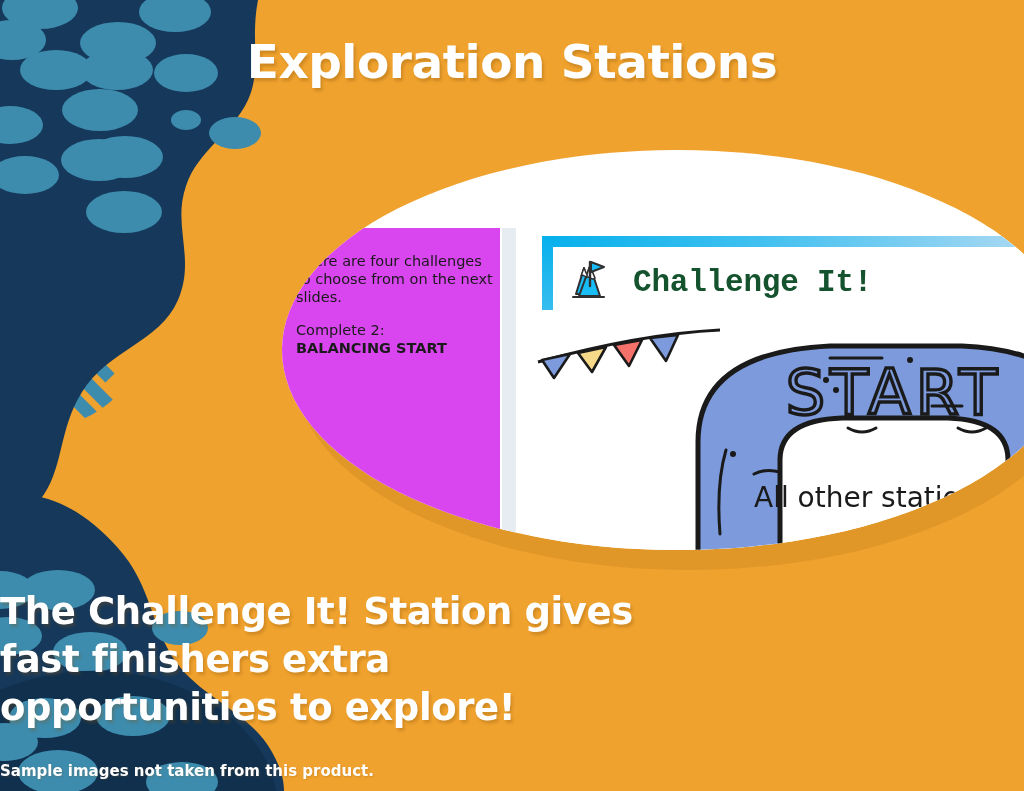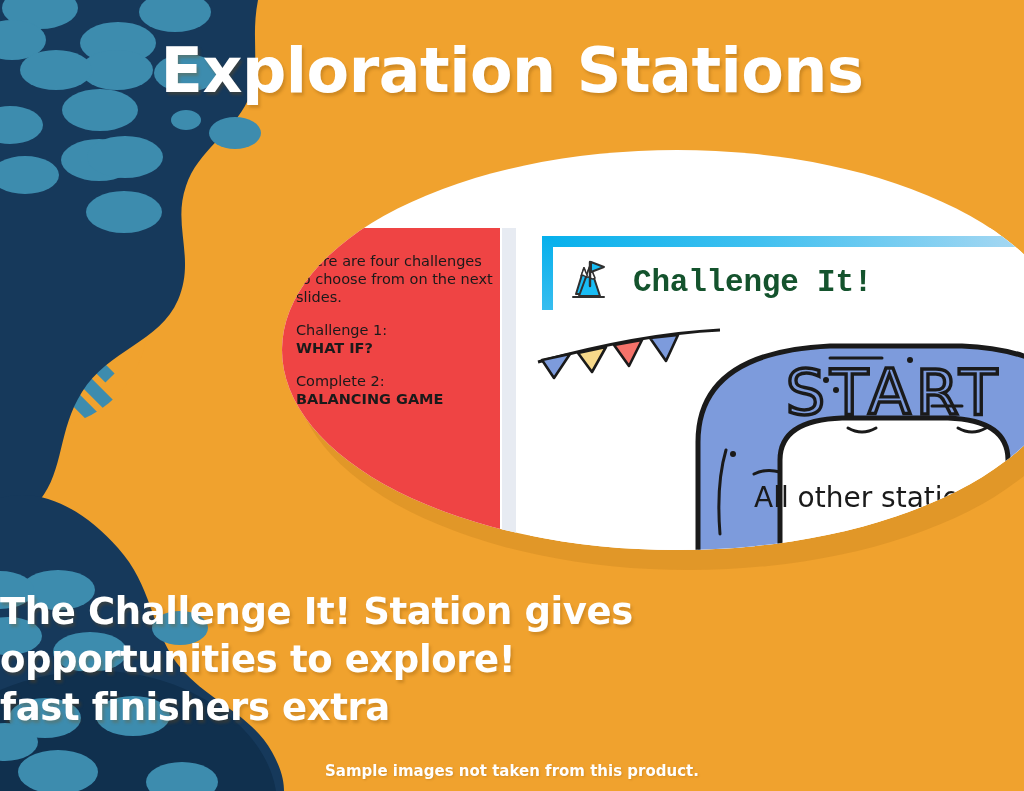--- a/index.html
+++ b/index.html
@@ -12,21 +12,21 @@
   }
   .stage{position:absolute;inset:0;overflow:hidden;}
 
   
   .bg-svg{position:absolute;left:0;top:0;width:1024px;height:791px;}
 
   
   .title{
     position:absolute;left:0;right:0;top:34px;
     text-align:center;
-    font-size:62px;font-weight:bold;
+    font-size:47px;font-weight:bold;
     letter-spacing:-0.5px;
     color:#FFFFFF;
     text-shadow:2px 3px 3px rgba(130,80,10,.30);
     font-family:"DejaVu Sans","Liberation Sans",sans-serif;
   }
 
   
   .oval-shadow{
     position:absolute;
     left:288px;top:160px;width:790px;height:400px;
@@ -39,21 +39,21 @@
     left:282px;top:150px;width:790px;height:400px;
     border-radius:50%;
     overflow:hidden;
     background:#FFFFFF;
   }
   .slide-inner{
     position:absolute;left:-42px;top:78px;width:1010px;height:400px;
   }
   .left-panel{
     position:absolute;left:14px;top:0;width:246px;height:400px;
-    background:#ef4444;
+    background:#d946ef;
   }
   .left-panel .txt{
     position:absolute;left:42px;top:24px;width:200px;
     font-size:14.5px;line-height:18px;color:#1A1A1A;
     font-family:"DejaVu Sans","Liberation Sans",sans-serif;
   }
   .left-panel .txt p{margin:0 0 15px 0;}
   .left-panel .txt .bold{font-weight:bold;}
 
   .col-divider{
@@ -93,21 +93,21 @@
   .subhead{
     position:absolute;left:0;right:0;top:588px;
     text-align:left;
     font-size:37px;font-weight:bold;line-height:48px;
     color:#FFFFFF;letter-spacing:-0.4px;
     text-shadow:2px 3px 3px rgba(130,80,10,.28);
     font-family:"DejaVu Sans","Liberation Sans",sans-serif;
   }
   .disclaimer{
     position:absolute;left:0;right:0;top:762px;
-    text-align:center;
+    text-align:left;
     font-size:15px;font-weight:bold;color:#FFFFFF;
     text-shadow:1px 1px 2px rgba(130,80,10,.25);
     font-family:"DejaVu Sans","Liberation Sans",sans-serif;
   }
 </style>
 </head>
 <body>
 
 <div class="stage">
 
@@ -194,26 +194,22 @@
 
   <div class="oval-shadow"></div>
 
   <div class="oval">
     <div class="slide-inner">
 
       <div class="left-panel">
         <div class="txt">
           <p>There are four challenges to choose from on the next slides.</p>
           <p>
-            <span>Challenge 1:</span><br>
-            <span class="bold">WHAT IF?</span>
-          </p>
-          <p>
             <span>Complete 2:</span><br>
-            <span class="bold">BALANCING GAME</span>
+            <span class="bold">BALANCING START</span>
           </p>
         </div>
       </div>
 
       <div class="col-divider"></div>
 
       <div class="right-panel">
         <div class="blue-top"></div>
         <div class="blue-left"></div>
 
@@ -286,19 +282,19 @@
           </svg>
         </div>
 
         <div class="all-other">All other stations</div>
       </div>
     </div>
   </div>
 
   <div class="subhead">
     <div>The Challenge It! Station gives</div>
+    <div>fast finishers extra</div>
     <div>opportunities to explore!</div>
-    <div>fast finishers extra</div>
   </div>
 
   <div class="disclaimer">Sample images not taken from this product.</div>
 
 </div>
 
 </body></html>

